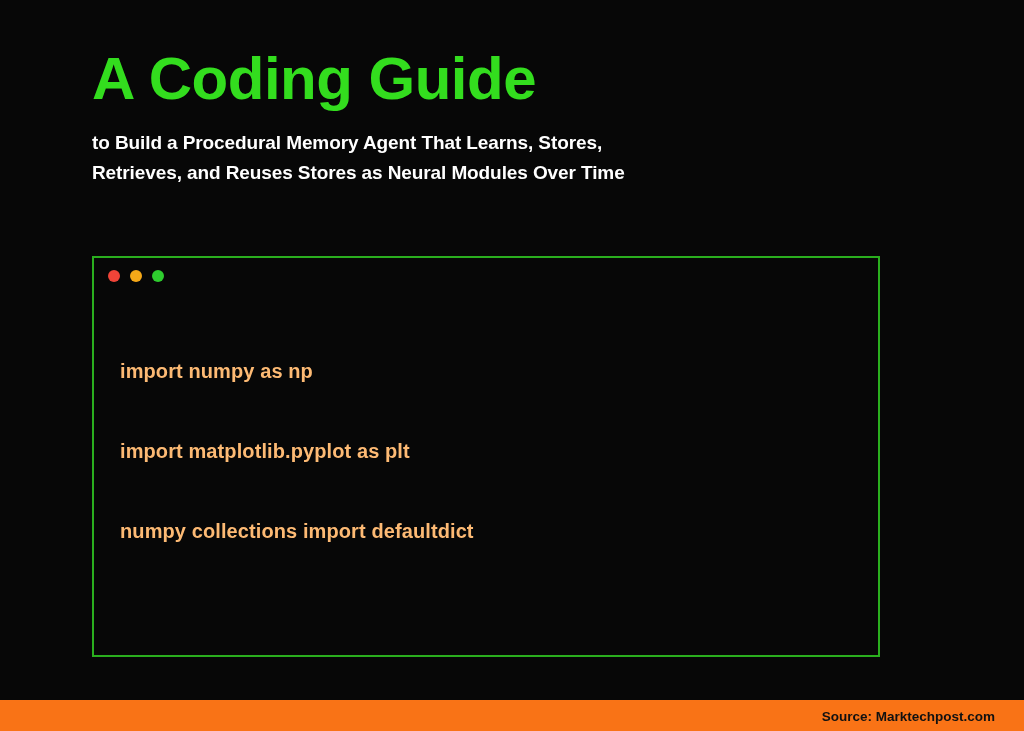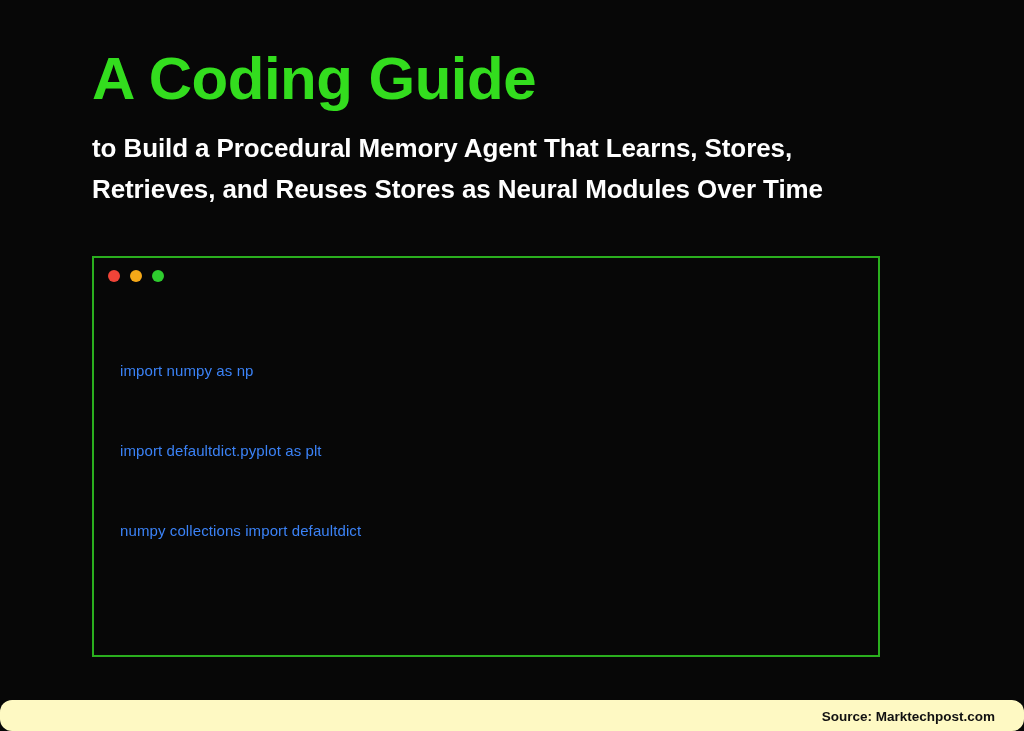--- a/index.html
+++ b/index.html
@@ -31,21 +31,21 @@
     color: #33DD1E;
     font-size: 60px;
     font-weight: bold;
     line-height: 1.08;
     letter-spacing: -0.5px;
     margin: 0;
     white-space: nowrap;
   }
   .subtitle {
     color: #FFFFFF;
-    font-size: 26px;
+    font-size: 19px;
     font-weight: bold;
     line-height: 1.58;
     letter-spacing: -0.1px;
     margin: 16px 0 0 0;
   }
   .subtitle-line {
     display: block;
     white-space: nowrap;
   }
 
@@ -76,44 +76,44 @@
   .dot-red { background: #F04438; }
   .dot-amber { background: #F5A818; }
   .dot-green { background: #2ECC2E; }
 
   .code-body {
     position: absolute;
     left: 26px;
     top: 47px;
     right: 10px;
     bottom: 8px;
-    color: #3b82f6;
-    font-size: 15px;
+    color: #fdba74;
+    font-size: 20px;
     line-height: 26.6px;
     font-family: "Liberation Sans", sans-serif;
     white-space: pre;
     letter-spacing: 0.1px;
+    font-weight: bold;
   }
   .code-line {
     display: block;
     height: 26.6px;
     white-space: pre;
   }
   .code-line.blank {
     height: 26.6px;
   }
 
   .footer-bar {
     position: absolute;
     left: 0;
     bottom: 0;
     width: 1024px;
     height: 31px;
-    background: #fef9c3;
-    border-radius: 12px;
+    background: #f97316;
   }
   .footer-text {
     position: absolute;
     right: 29px;
     top: 50%;
     transform: translateY(-50%);
     color: #111111;
     font-size: 13.5px;
     font-weight: bold;
     white-space: nowrap;
@@ -135,21 +135,21 @@
   <div class="code-window">
 
     <div class="titlebar">
       <span class="dot dot-red"></span>
       <span class="dot dot-amber"></span>
       <span class="dot dot-green"></span>
     </div>
 
     <div class="code-body">
       <span class="code-line">import numpy as np</span>
-      <span class="code-line">import defaultdict.pyplot as plt</span>
+      <span class="code-line">import matplotlib.pyplot as plt</span>
       <span class="code-line">numpy collections import defaultdict</span>
       <span class="code-line blank"></span>
       <span class="code-line blank"></span>
       
       
       
       
       
       
       

